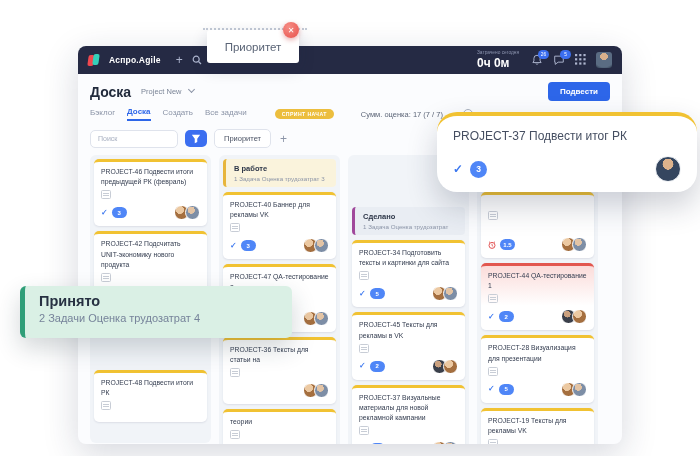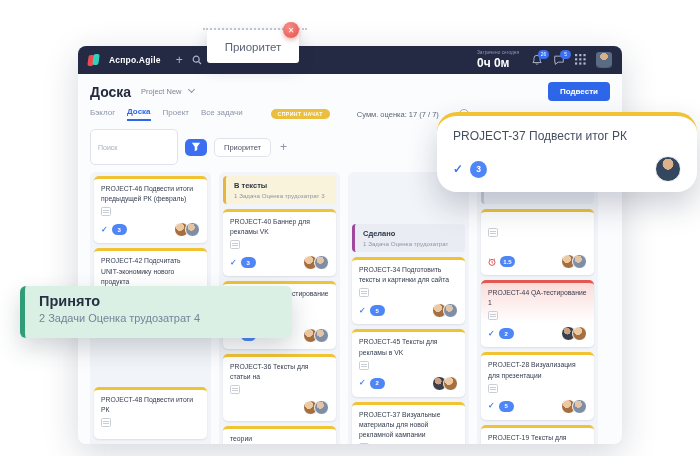--- a/index.html
+++ b/index.html
@@ -45,21 +45,21 @@
   .sprint-pill{margin-left:12px;background:#ecbe3e;color:#fff;font-size:5.2px;font-weight:700;
     letter-spacing:.4px;padding:2px 7px;border-radius:7px;}
   .summary{font-size:7.5px;color:#5d6678;margin-left:11px;}
   .info-ic{width:8px;height:8px;border:1px solid #aab2c0;border-radius:50%;color:#aab2c0;font-size:5.5px;
     display:inline-flex;align-items:center;justify-content:center;margin-left:4px;}
   .info-ic::after{content:"?";}
 
   
   .filter-row{display:flex;align-items:center;gap:7px;padding:7px 12px 6px;}
   .search-box{width:88px;height:17px;border:1px solid #dfe3ec;border-radius:5px;background:#fff;
-    font-size:7px;color:#4a5264;padding:17px 7px;box-sizing:border-box;font-family:"Liberation Sans",sans-serif;}
+    font-size:7px;color:#4a5264;padding:8px 7px;box-sizing:border-box;font-family:"Liberation Sans",sans-serif;}
   .search-box::placeholder{color:#a7afc0;}
   .filter-btn{width:22px;height:17px;background:#3b6ef0;border:0;border-radius:5px;display:flex;
     align-items:center;justify-content:center;cursor:pointer;}
   .chip{height:17px;border:1px solid #dfe3ec;border-radius:5px;background:#fff;padding:0 9px;
     font-size:7.5px;color:#4a5264;display:flex;align-items:center;cursor:pointer;}
   .add-filter{font-size:12px;color:#8b94a7;margin-left:2px;cursor:pointer;line-height:1;}
   .add-filter::after{content:"+";}
 
   
   .board{display:flex;gap:8px;padding:1px 12px 0;align-items:flex-start;}
@@ -180,21 +180,21 @@
         <span>Project New</span>
         <span class="chev"></span>
       </span>
       <button class="create-btn">Подвести</button>
     </div>
 
     <div class="tabs-row">
       <span id="tabs" style="display:flex;gap:12px;align-items:center;">
           <span class="tab">Бэклог</span>
           <span class="tab active">Доска</span>
-          <span class="tab">Проект</span>
+          <span class="tab">Создать</span>
           <span class="tab">Все задачи</span>
         </span>
       <span class="sprint-pill">СПРИНТ НАЧАТ</span>
       <span class="summary">Сумм. оценка: 17 (7 / 7)</span>
       <span class="info-ic"></span>
     </div>
 
     <div class="filter-row">
       <input class="search-box" placeholder="Поиск" style="">
       <button class="filter-btn">
@@ -243,21 +243,21 @@
       
       
       
       
     </div>
   </div>
           </div>
   </div>
         <div class="column">
     <div class="col-header" style="background: rgb(250, 243, 220); border-left-color: rgb(231, 181, 60);">
-      <div class="col-title">В тексты</div>
+      <div class="col-title">В работе</div>
       <div class="col-meta">1 Задача  Оценка трудозатрат 3</div>
     </div>
     <div class="cards">
             <div class="card">
     <div class="card-title">PROJECT-40 Баннер для рекламы VK</div>
     <div class="card-subicon"></div>
     <div class="card-foot">
       <span class="check"></span>
 
       <span class="badge">3</span>

